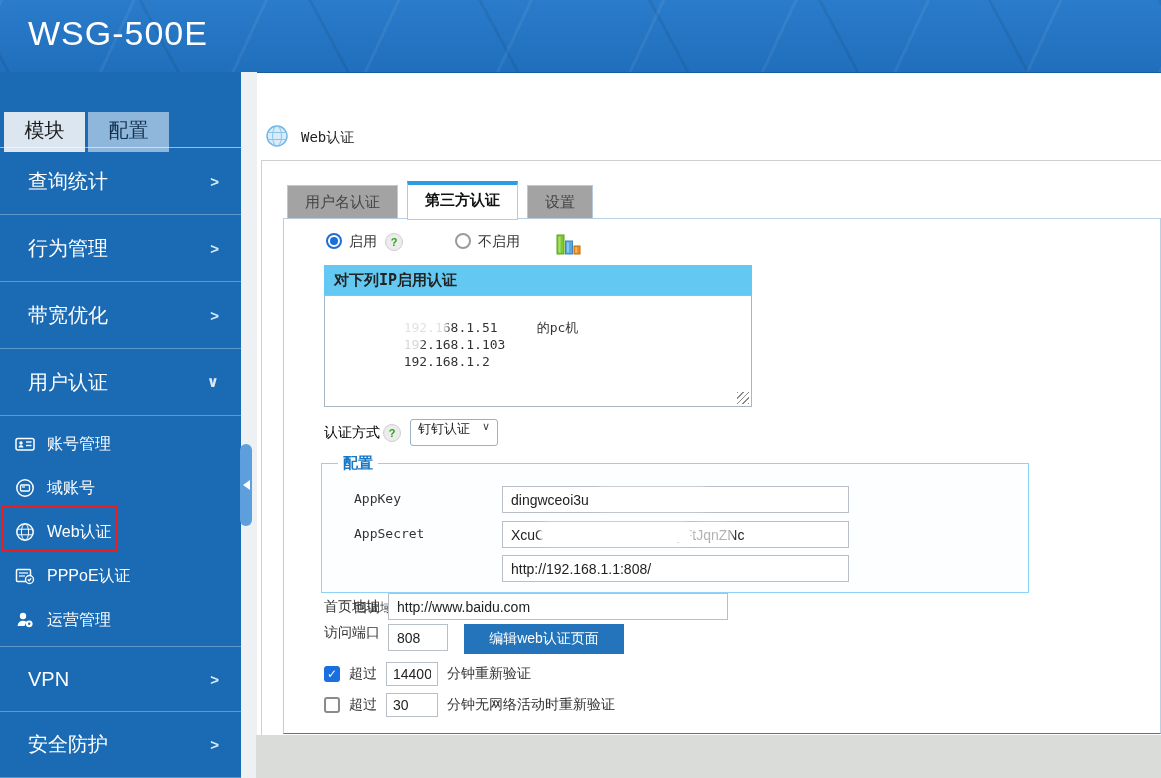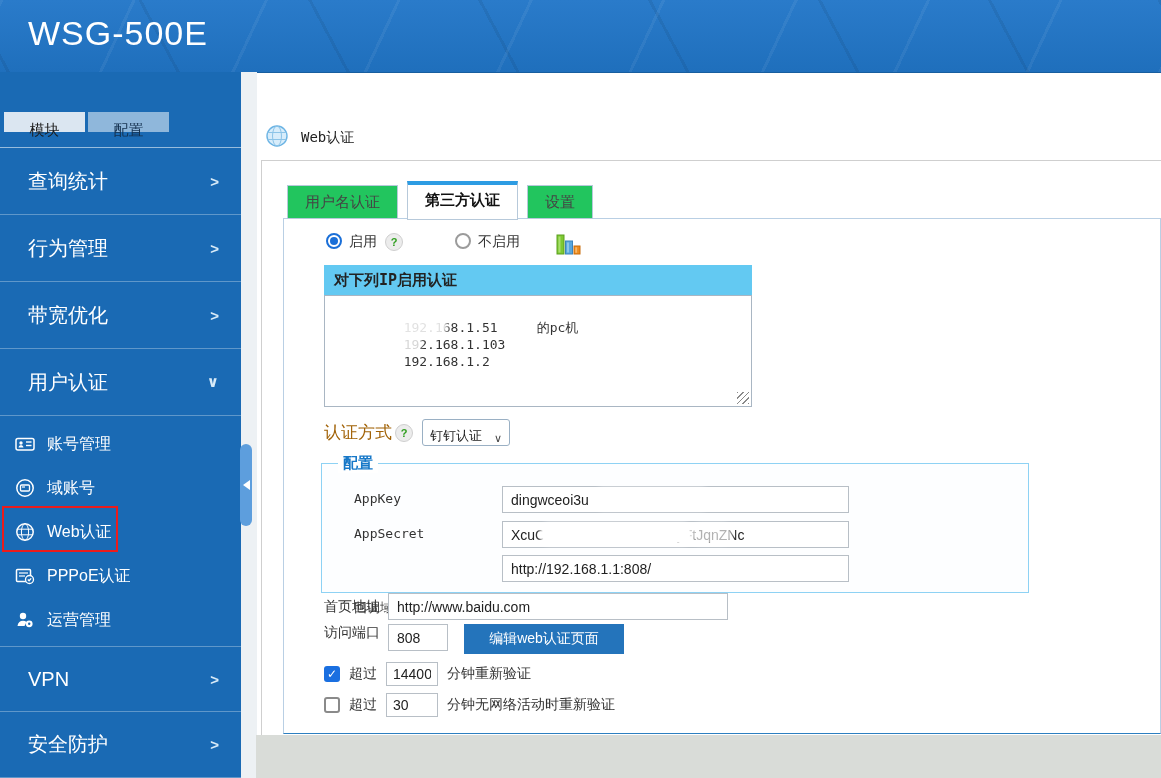--- a/index.html
+++ b/index.html
@@ -12,21 +12,21 @@
     background:
       repeating-linear-gradient(115deg, rgba(255,255,255,.06) 0 3px, transparent 3px 120px),
       repeating-linear-gradient(-118deg, rgba(0,0,0,.07) 0 3px, transparent 3px 150px),
       linear-gradient(#2a7bca,#1f6fbc);
     border-bottom:1px solid #185e9f;}
   #app-title{left:28px;top:14px;color:#fff;font-size:34px;letter-spacing:1px;font-weight:500;}
 
   
   #sidebar{left:0;top:72px;width:241px;height:706px;background:#1a6ab4;}
   .side-tabs{position:absolute;left:4px;top:40px;display:flex;gap:3px;}
-  .side-tab{width:81px;height:20px;line-height:36px;text-align:center;font-size:15px;cursor:pointer;}
+  .side-tab{width:81px;height:40px;line-height:36px;text-align:center;font-size:20px;cursor:pointer;}
   .side-tab.mod{background:#dbe6f1;color:#1c1c1c;}
   .side-tab.cfg{background:#8fb7db;color:#14304e;}
   .side-tabs-line{position:absolute;left:0;top:75px;width:241px;height:1px;background:rgba(255,255,255,.55);}
   .menu{position:absolute;left:0;top:76px;width:241px;}
   .menu-item{height:67px;box-sizing:border-box;border-bottom:1px solid rgba(255,255,255,.30);
     display:flex;align-items:center;justify-content:space-between;padding:0 22px 0 28px;
     color:#fff;font-size:20px;cursor:pointer;}
   .menu-arrow{font-size:15px;font-weight:bold;color:#d9ebf8;}
   .submenu{padding:6px 0 4px 0;}
   .sub-item{height:44px;display:flex;align-items:center;gap:11px;padding-left:14px;
@@ -46,21 +46,21 @@
   #breadcrumb .bc-label{font-family:"DejaVu Sans Mono","Liberation Mono",monospace;font-size:14px;color:#222;}
 
   
   #outer-panel{left:261px;top:160px;width:900px;height:575px;background:#fff;
     border-top:1px solid #cfcfcf;border-left:1px solid #cfcfcf;}
   #gray-band{left:256px;top:735px;width:905px;height:43px;background:#d9dcd8;}
 
   
   #tabs-row{left:287px;top:181px;display:flex;align-items:flex-end;gap:9px;z-index:6;}
   .ptab{box-sizing:border-box;font-family:"DejaVu Sans Mono","Liberation Mono",monospace;
-    background:#22c55e;border:1px solid #b7c9da;color:#444;font-size:15px;
+    background:#a3a3a3;border:1px solid #b7c9da;color:#444;font-size:15px;
     height:34px;line-height:32px;padding:0 17px;cursor:pointer;}
   .ptab.active{height:39px;line-height:31px;border-top:4px solid #2d9ce3;background:#fff;
     font-weight:bold;color:#111;font-size:15px;margin-bottom:-1px;z-index:7;}
 
   #tab-panel{left:283px;top:218px;width:878px;height:516px;background:#fff;box-sizing:border-box;
     border:1px solid #b9cfe4;border-bottom:1px solid #2d7fc0;z-index:1;}
 
   
   .radio-row{left:42px;top:14px;display:flex;align-items:flex-start;height:24px;}
   .radio{width:16px;height:16px;border-radius:50%;box-sizing:border-box;background:#fff;cursor:pointer;}
@@ -77,23 +77,23 @@
   .ip-box{left:40px;top:76px;width:428px;height:112px;box-sizing:border-box;border:1px solid #a9b6c3;
     background:#fff;font-family:"DejaVu Sans Mono","Liberation Mono",monospace;font-size:13px;
     color:#333;padding:6px 16px;line-height:17px;cursor:text;}
   .ip-line{position:relative;height:17px;white-space:pre;}
   .smudge{position:absolute;background:#fff;border-radius:7px;
     box-shadow:0 0 4px 3px rgba(255,255,255,.95);}
   .resize-corner{position:absolute;right:2px;bottom:2px;width:12px;height:12px;cursor:nwse-resize;
     background:repeating-linear-gradient(135deg,#8a8a8a 0 1px,transparent 1px 4px);}
 
   .method-row{left:40px;top:200px;display:flex;align-items:center;height:27px;}
-  .flabel{font-family:"DejaVu Sans Mono","Liberation Mono",monospace;font-size:17px;color:#a16207;}
+  .flabel{font-family:"DejaVu Sans Mono","Liberation Mono",monospace;font-size:14px;color:#000000;}
   .select{margin-left:9px;width:88px;height:27px;box-sizing:border-box;border:1px solid #9ab0c4;
-    border-radius:3px;background:#fff;display:flex;align-items:flex-end;padding:0 7px;cursor:pointer;}
+    border-radius:3px;background:#fff;display:flex;align-items:flex-start;padding:0 7px;cursor:pointer;}
   .select .val{font-size:13px;color:#222;}
   .select .chev{margin-left:auto;font-size:11px;color:#444;}
 
   .fieldset-box{left:37px;top:244px;width:708px;height:130px;box-sizing:border-box;
     border:1px solid #8ed2f4;background:#fdfeff;}
   .legend{position:absolute;top:-10px;left:16px;background:#fff;padding:0 5px;
     color:#1778c8;font-weight:bold;font-size:15px;
     font-family:"DejaVu Sans Mono","Liberation Mono",monospace;}
   .cfg-label{position:absolute;left:32px;font-family:"DejaVu Sans Mono","Liberation Mono",monospace;
     font-size:13px;color:#333;}

